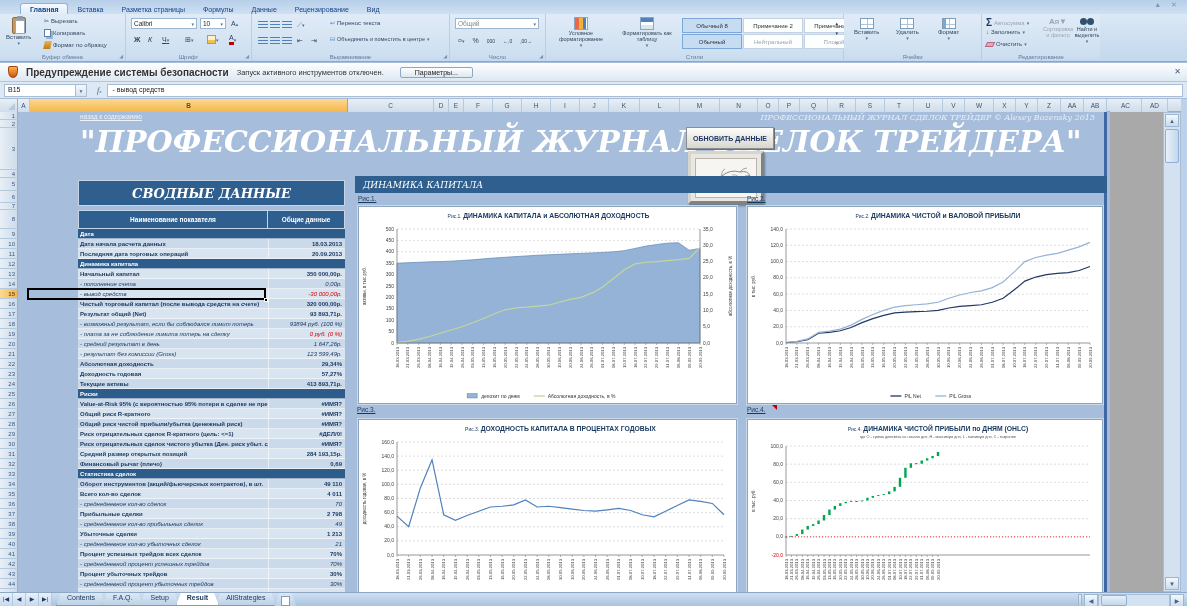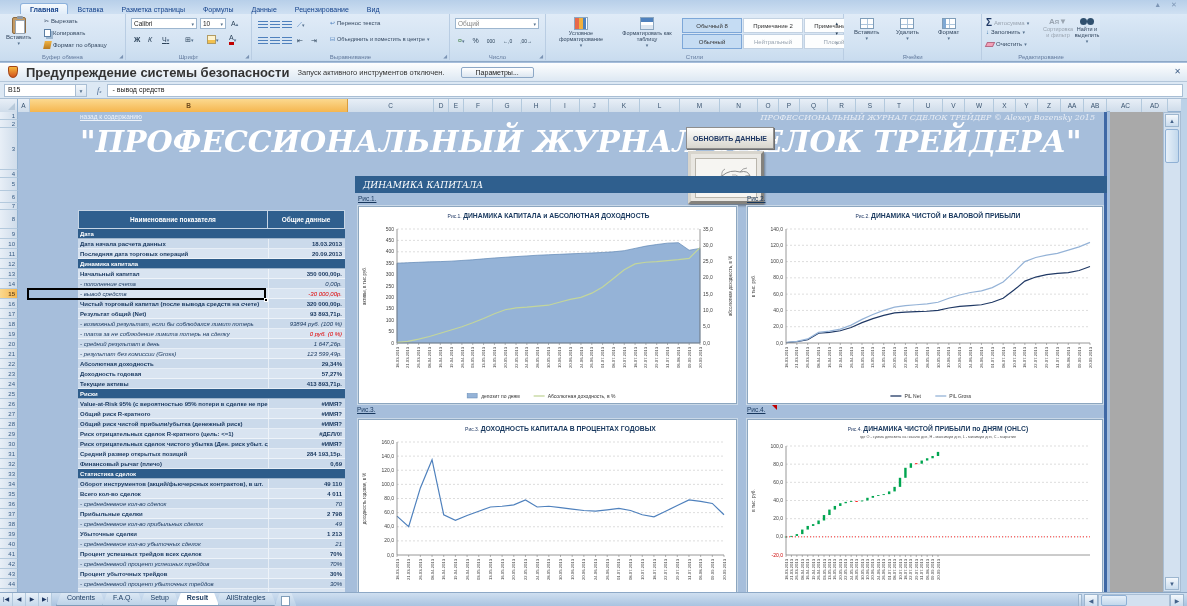--- a/index.html
+++ b/index.html
@@ -33,21 +33,21 @@
   .cellicon { width:14px; height:11px; border:1px solid #7f9db9; background:
       linear-gradient(to right,transparent 0 6px,#aec6dd 6px 7px,transparent 7px),
       linear-gradient(to bottom,transparent 0 5px,#aec6dd 5px 6px,transparent 6px),#fff; position:relative; }
   .sumglyph { font-size:10px; color:#1f3864; font-weight:bold; }
   .binocs { width:16px; height:9px; position:relative; }
   .binocs:before { content:""; position:absolute; left:1px; top:1px; width:7px; height:7px; border-radius:50%; background:#30506e; box-shadow:7px 0 0 #30506e; }
 
   
   #msgbar { position:absolute; left:0; top:63px; width:1187px; height:19px; background:linear-gradient(#fdfefe,#dde8f3); border-bottom:1px solid #b4c7da; display:flex; align-items:center; gap:8px; padding-left:8px; }
   .shield { width:10px; height:12px; background:linear-gradient(#f6b73c,#d3541f); border-radius:2px 2px 50% 50%/2px 2px 60% 60%; border:1px solid #a34415; }
-  #msgbar b { font-size:13px; color:#333; }
+  #msgbar b { font-size:10px; color:#333; }
   #msgbar span.mtxt { font-size:7.5px; color:#333; }
   .msgbtn { font-size:7px; color:#222; background:linear-gradient(#fff,#dce6f0); border:1px solid #8da8c6; border-radius:2px; padding:1px 14px; margin-left:8px; }
   #msgclose { position:absolute; right:6px; top:4px; font-size:8px; color:#44628a; }
 
   
   #fxbar { position:absolute; left:0; top:82px; width:1187px; height:17px; background:#dce8f4; border-bottom:1px solid #a9bed4; display:flex; align-items:center; }
   #namebox { width:72px; height:13px; background:#fff; border:1px solid #a9bed4; margin-left:4px; font-size:7px; color:#222; padding:1px 3px; }
   #namedrop { width:11px; height:13px; background:linear-gradient(#f4f8fc,#d7e3f0); border:1px solid #a9bed4; border-left:none; font-size:5px; color:#56728f; text-align:center; line-height:13px; }
   #fxsym { font-size:8px; font-style:italic; font-family:"Liberation Serif",serif; color:#44628a; margin:0 6px 0 10px; }
   #fxinput { flex:1; height:13px; background:#fff; border:1px solid #a9bed4; margin-right:4px; font-size:7px; color:#222; padding:1px 4px; }
@@ -428,20 +428,21 @@
   <div id="bullpic">
     <div class="inner">
       <svg width="62" height="40" viewBox="0 0 62 40">
         <path d="M10 30 Q16 18 26 17 Q34 10 44 13 Q52 11 54 17 Q48 16 46 20 Q52 24 46 28 Q40 33 30 30 Q20 34 14 30 Z" fill="none" stroke="#8a8a8a" stroke-width="1"></path>
         <path d="M22 20 q4 -3 9 -1 M36 16 q4 -1 7 2 M18 28 q6 2 12 0" fill="none" stroke="#9a9a9a" stroke-width="0.7"></path>
         <path d="M44 13 q3 -4 7 -4 M26 17 q-1 -5 3 -7" fill="none" stroke="#8a8a8a" stroke-width="0.8"></path>
       </svg>
     </div>
   </div>
 
+  <div class="band" id="summaryband">СВОДНЫЕ ДАННЫЕ</div>
   <div class="band" id="capitalband">ДИНАМИКА КАПИТАЛА</div>
 
   <a class="figlink" style="left:358px;top:195px">Рис.1.</a>
   <a class="figlink" style="left:747px;top:195px">Рис.2.</a>
   <a class="figlink" style="left:357px;top:406px">Рис.3.</a>
   <a class="figlink" style="left:747px;top:406px">Рис.4.</a>
   <div id="commentmark"></div>
 
   <div id="tblhead">
     <div class="c1">Наименование показателя</div>

